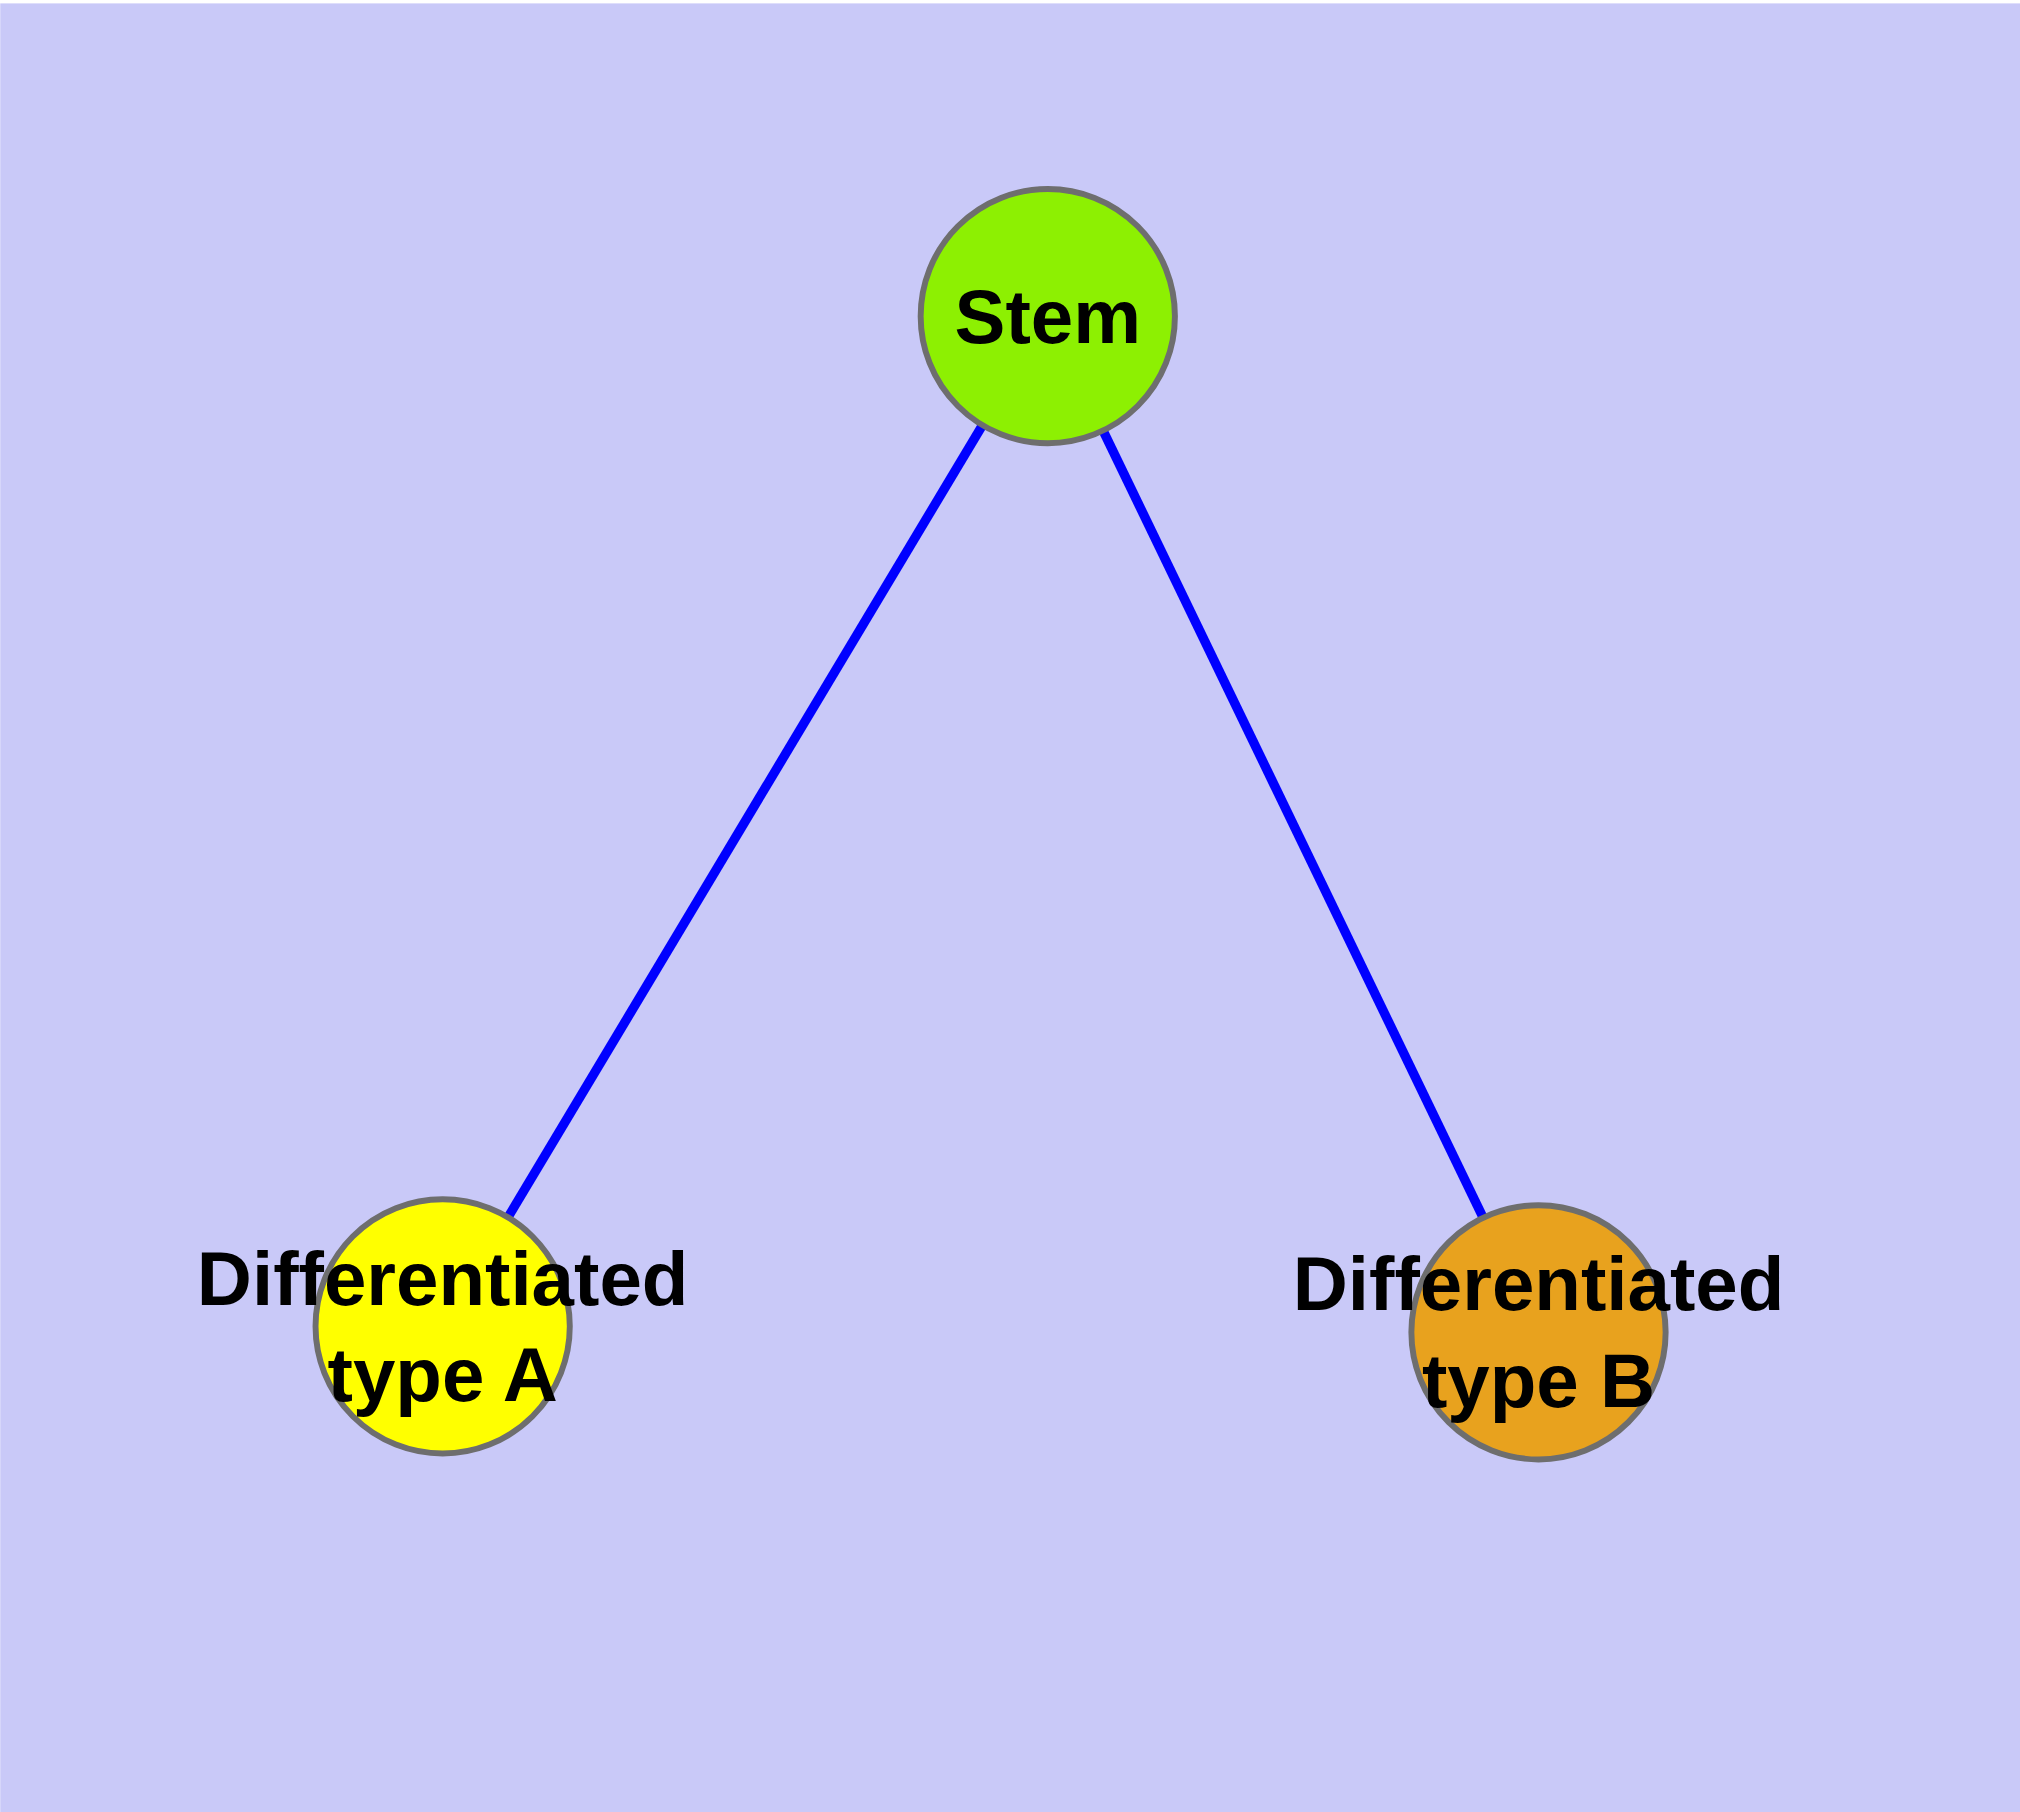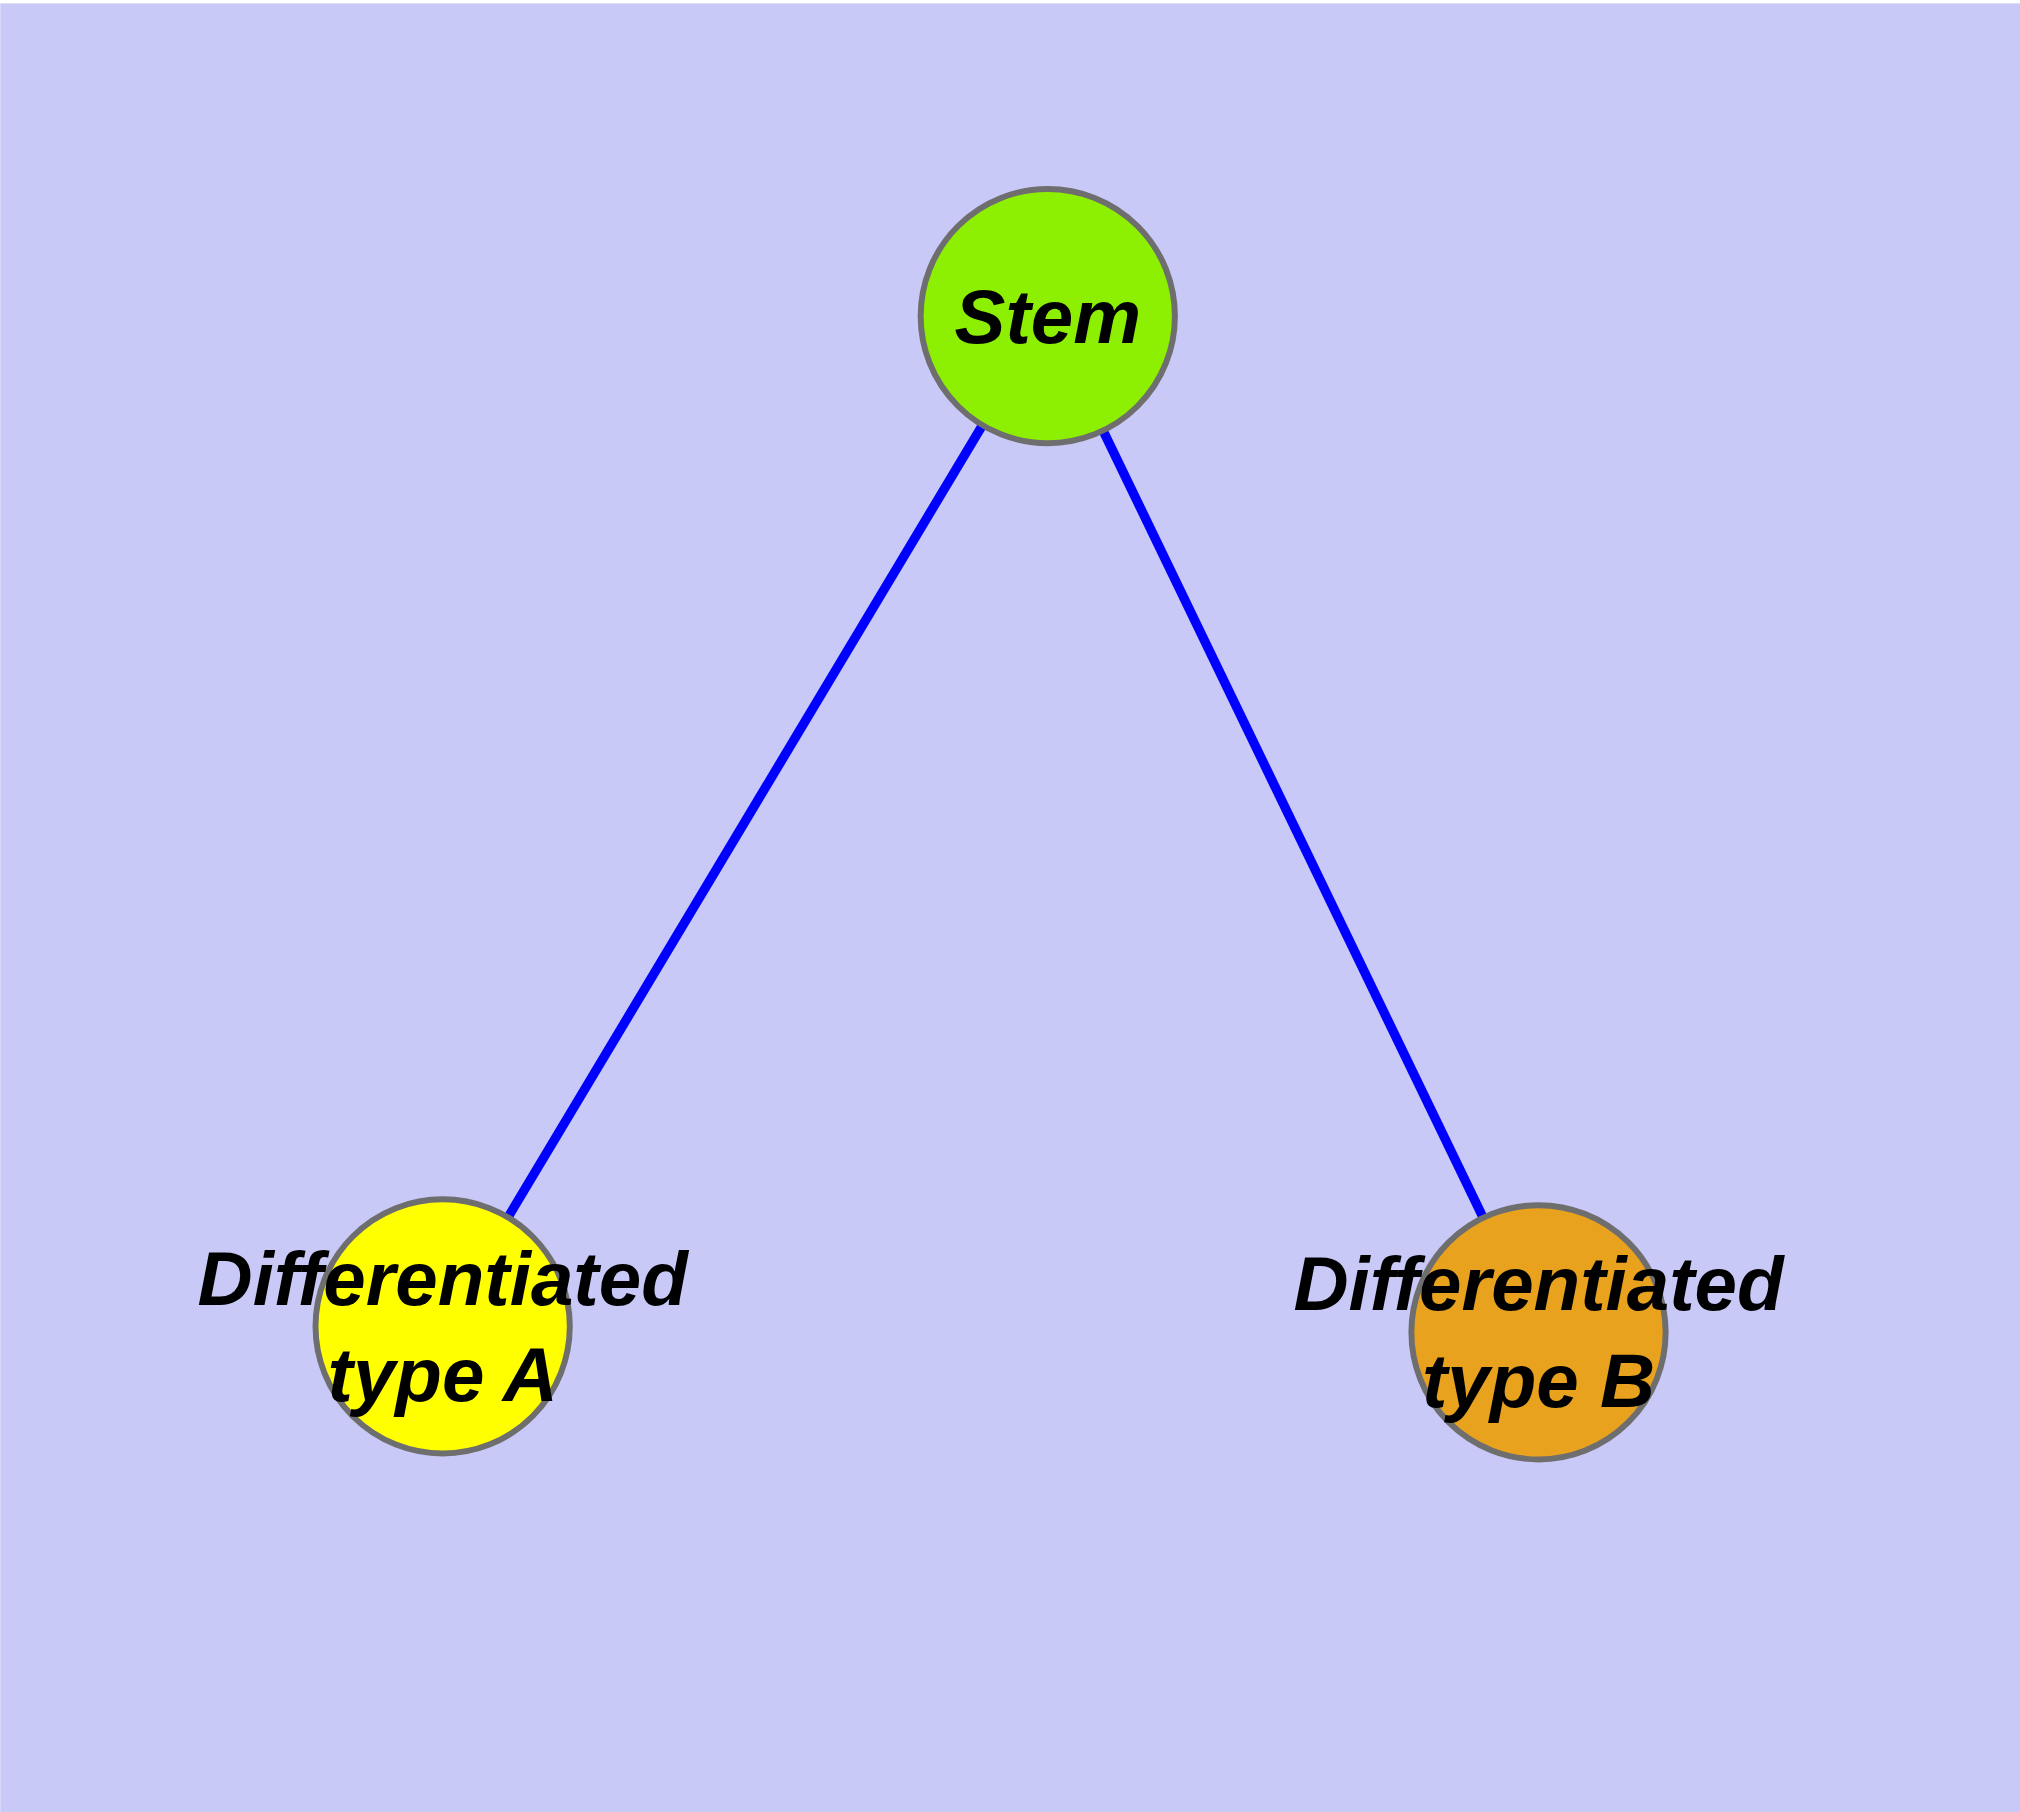--- a/index.html
+++ b/index.html
@@ -7,21 +7,20 @@
     padding: 0;
     width: 2021px;
     height: 1812px;
     background: #ffffff;
     overflow: hidden;
   }
   .canvas-wrap {
     position: relative;
     width: 2021px;
     height: 1812px;
-    font-style: italic;
   }
   svg {
     display: block;
   }
   .node-label {
     font-family: "Liberation Sans", "DejaVu Sans", sans-serif;
     font-weight: bold;
     font-size: 90px;
     fill: #000000;
     text-anchor: middle;

